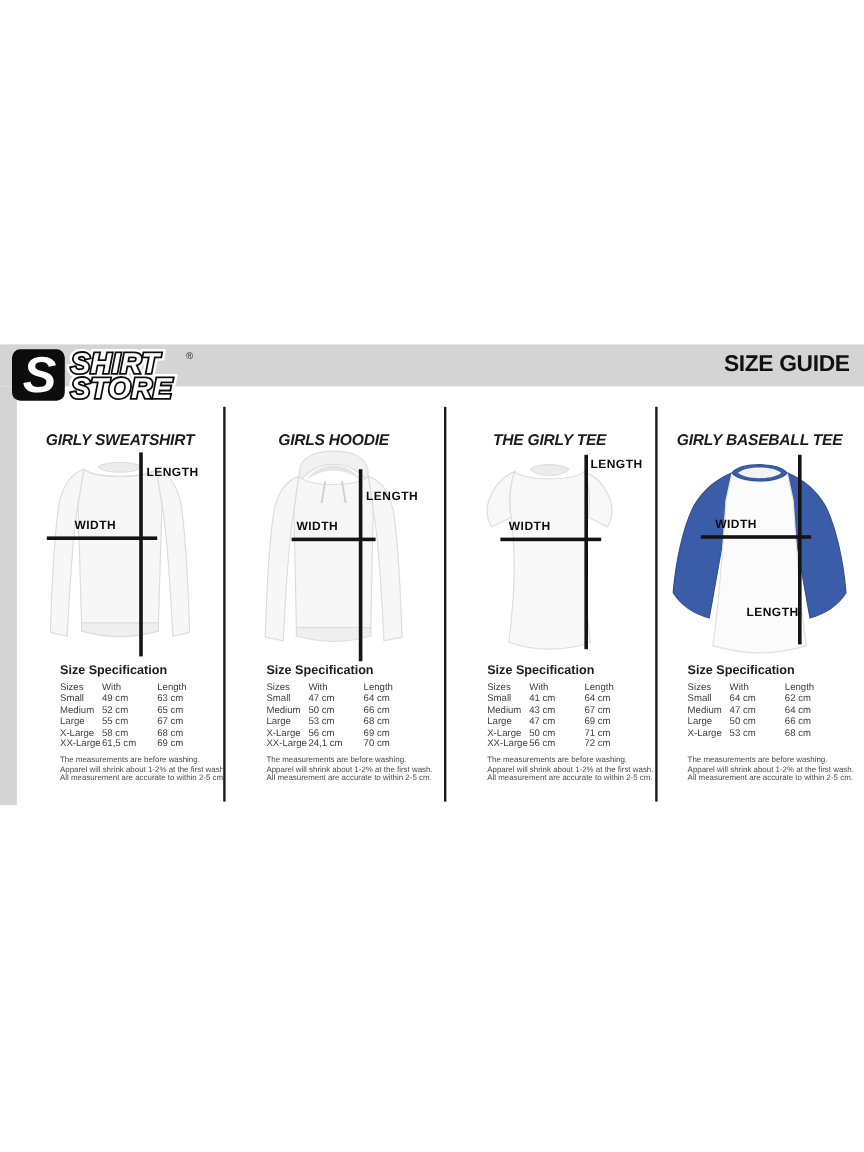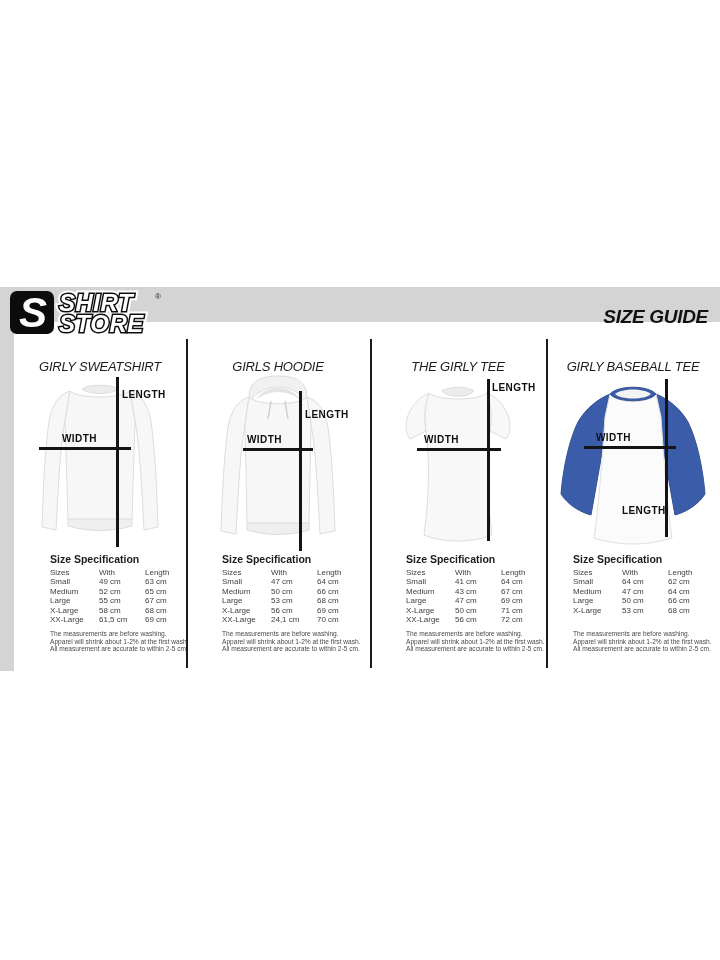--- a/index.html
+++ b/index.html
@@ -3,45 +3,45 @@
 <meta charset="utf-8">
 <style>
   html,body { margin:0; padding:0; background:#fff; }
   .page { position:relative; width:720px; height:960px; background:#fff; overflow:hidden;
           font-family:"Liberation Sans", sans-serif; }
 
   
   .band { position:absolute; left:0; top:287px; width:720px; height:35px; background:#d4d4d4; }
   .left-strip { position:absolute; left:0; top:322px; width:14px; height:349px; background:#d4d4d4; }
   .logo { position:absolute; left:9px; top:289px; width:175px; height:47px; }
-  .page-title { position:absolute; right:12px; top:306px; font-size:19px; font-weight:bold;
-                font-style:italic; letter-spacing:-0.3px; color:#111; }
+  .page-title { position:absolute; right:12px; top:293px; font-size:19px; font-weight:bold;
+                letter-spacing:-0.3px; color:#111; }
 
   
   .content { position:absolute; left:14px; top:322px; width:706px; height:350px; display:flex; }
   .divider { position:absolute; top:17px; width:2px; height:329px; background:#1a1a1a; }
   .col { position:relative; height:100%; }
   .col.w1 { width:172px; } .col.w2 { width:184px; } .col.w3 { width:176px; } .col.w4 { width:174px; }
   .col-title { position:absolute; top:26px; left:0; width:100%; text-align:center; font-size:13px;
-               font-weight:normal; font-style:italic; letter-spacing:-0.2px; color:#1c1c1c; }
+               font-weight:bold; font-style:italic; letter-spacing:-0.2px; color:#1c1c1c; }
 
   
   .garment-box { position:absolute; top:51px; left:50%; margin-left:-75px; width:150px; height:178px; }
   .garment { position:absolute; left:0; top:0; width:150px; height:178px; }
   .mline { position:absolute; background:#141414; }
   .vline { width:3px; } .hline { height:3px; }
   .dim { position:absolute; font-size:10px; font-weight:bold; color:#0e0e0e; letter-spacing:0.4px;
          white-space:nowrap; }
 
   
   .spec { position:absolute; left:24px; top:231px; width:144px;margin-left:12px; }
   .col.w4 .spec { left:15px; }
   .spec-heading { margin:0 0 3px 0; font-size:10.5px; font-weight:bold; color:#1d1d1d; }
   .trow { display:flex; height:9.4px; font-size:8px; color:#3f3f3f; line-height:9.4px; }
-  .tc-size { width:49px; } .tc-w { width:46px; } .tc-l { flex:1; }
+  .tc-size { width:35px; } .tc-w { width:46px; } .tc-l { flex:1; }
   .notes { position:absolute; left:0; top:77px; width:160px; font-size:6.6px; line-height:7.6px;
            color:#4a4a4a; white-space:nowrap; }
 </style>
 </head>
 <body>
 
 <div class="page">
 
   <div class="band"></div>
   <div class="left-strip"></div>

